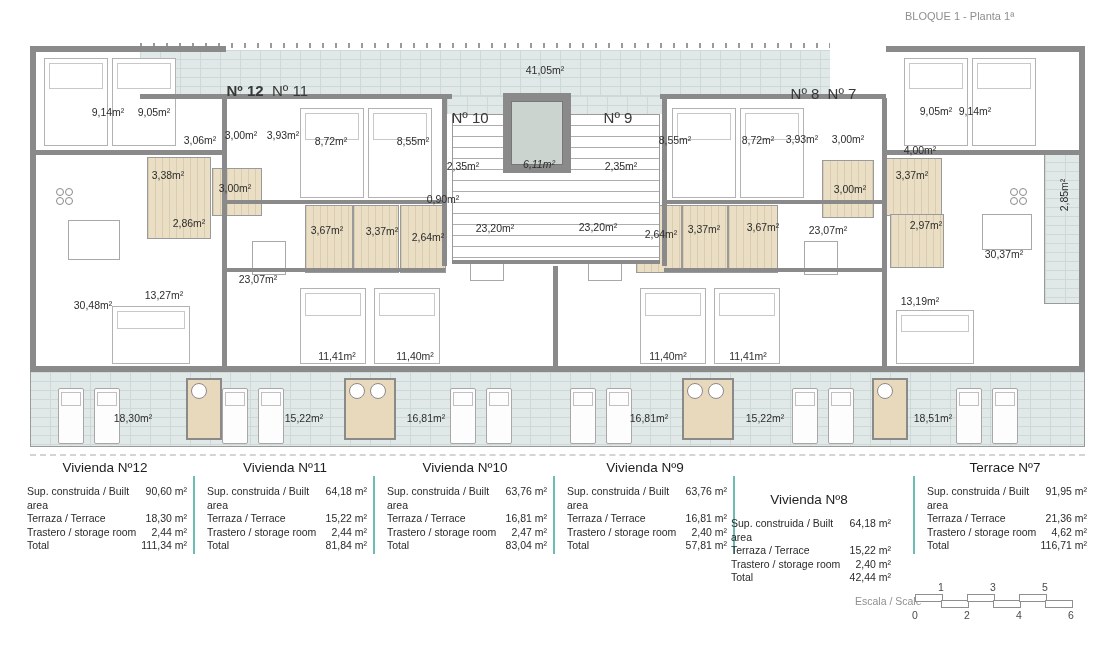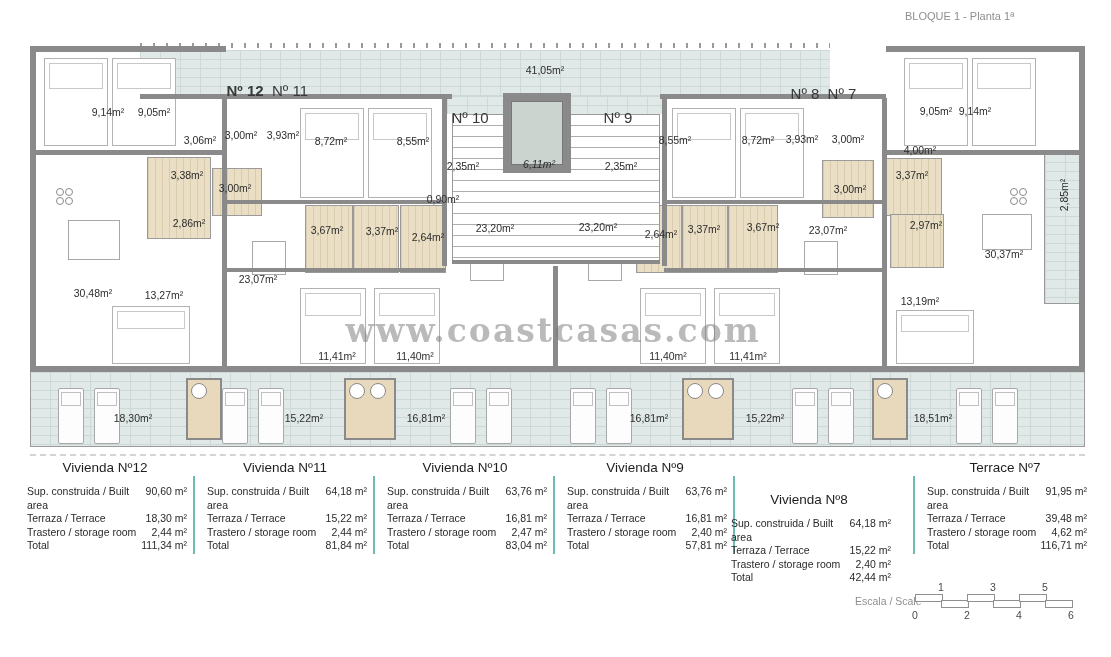--- a/index.html
+++ b/index.html
@@ -232,54 +232,53 @@
       <div class="room-label" style="left: 463px; top: 166px;">2,35m²</div>
       <div class="room-label" style="left: 539px; top: 164px; font-style: italic;">6,11m²</div>
       <div class="room-label" style="left: 621px; top: 166px;">2,35m²</div>
       <div class="room-label" style="left: 675px; top: 140px;">8,55m²</div>
       <div class="room-label" style="left: 758px; top: 140px;">8,72m²</div>
       <div class="room-label" style="left: 802px; top: 139px;">3,93m²</div>
       <div class="room-label" style="left: 848px; top: 139px;">3,00m²</div>
       <div class="room-label" style="left: 936px; top: 111px;">9,05m²</div>
       <div class="room-label" style="left: 975px; top: 111px;">9,14m²</div>
       <div class="room-label" style="left: 920px; top: 150px;">4,00m²</div>
-      <div class="room-label" style="left: 168px; top: 175px; margin-left: 19px;">3,38m²</div>
+      <div class="room-label" style="left: 168px; top: 175px;">3,38m²</div>
       <div class="room-label" style="left: 235px; top: 188px;">3,00m²</div>
       <div class="room-label" style="left: 443px; top: 199px;">0,90m²</div>
       <div class="room-label" style="left: 850px; top: 189px;">3,00m²</div>
       <div class="room-label" style="left: 912px; top: 175px;">3,37m²</div>
       <div class="room-label rot" style="left: 1064px; top: 195px;">2,85m²</div>
       <div class="room-label" style="left: 189px; top: 223px;">2,86m²</div>
       <div class="room-label" style="left: 327px; top: 230px;">3,67m²</div>
       <div class="room-label" style="left: 382px; top: 231px;">3,37m²</div>
       <div class="room-label" style="left: 428px; top: 237px;">2,64m²</div>
       <div class="room-label" style="left: 495px; top: 228px;">23,20m²</div>
       <div class="room-label" style="left: 598px; top: 227px;">23,20m²</div>
       <div class="room-label" style="left: 661px; top: 234px;">2,64m²</div>
       <div class="room-label" style="left: 704px; top: 229px;">3,37m²</div>
       <div class="room-label" style="left: 763px; top: 227px;">3,67m²</div>
       <div class="room-label" style="left: 828px; top: 230px;">23,07m²</div>
       <div class="room-label" style="left: 926px; top: 225px;">2,97m²</div>
       <div class="room-label" style="left: 258px; top: 279px;">23,07m²</div>
       <div class="room-label" style="left: 1004px; top: 254px;">30,37m²</div>
-      <div class="room-label" style="left: 93px; top: 293px;">30,48m²</div>
+      <div class="room-label" style="left: 93px; top: 305px;">30,48m²</div>
       <div class="room-label" style="left: 164px; top: 295px;">13,27m²</div>
       <div class="room-label" style="left: 920px; top: 301px;">13,19m²</div>
       <div class="room-label" style="left: 337px; top: 356px;">11,41m²</div>
       <div class="room-label" style="left: 415px; top: 356px;">11,40m²</div>
       <div class="room-label" style="left: 668px; top: 356px;">11,40m²</div>
       <div class="room-label" style="left: 748px; top: 356px;">11,41m²</div>
       <div class="room-label" style="left: 133px; top: 418px;">18,30m²</div>
       <div class="room-label" style="left: 304px; top: 418px;">15,22m²</div>
       <div class="room-label" style="left: 426px; top: 418px;">16,81m²</div>
       <div class="room-label" style="left: 649px; top: 418px;">16,81m²</div>
       <div class="room-label" style="left: 765px; top: 418px;">15,22m²</div>
       <div class="room-label" style="left: 933px; top: 418px;">18,51m²</div>
     </div>
-  <div id="watermark">www.coastcasas.com</div>
   <div class="dashshadow"></div>
   <div id="table-region">
       <div class="tcol" style="left: 15px; top: 460px;">
         <div class="ttitle">Vivienda Nº12</div>
         <div class="trow">
           <div class="lbl">Sup. construida / Built area</div>
           <div class="val">90,60 m²</div>
         </div>
         <div class="trow">
           <div class="lbl">Terraza / Terrace</div>
@@ -376,21 +375,21 @@
       </div>
       <div class="tdiv" style="left: 913px;"></div>
       <div class="tcol" style="left: 915px; top: 460px;">
         <div class="ttitle">Terrace Nº7</div>
         <div class="trow">
           <div class="lbl">Sup. construida / Built area</div>
           <div class="val">91,95 m²</div>
         </div>
         <div class="trow">
           <div class="lbl">Terraza / Terrace</div>
-          <div class="val">39,48 m²</div>
+          <div class="val">21,36 m²</div>
         </div>
         <div class="trow">
           <div class="lbl">Trastero / storage room</div>
           <div class="val">4,62 m²</div>
         </div>
         <div class="trow">
           <div class="lbl">Total</div>
           <div class="val">116,71 m²</div>
         </div>
       </div>

